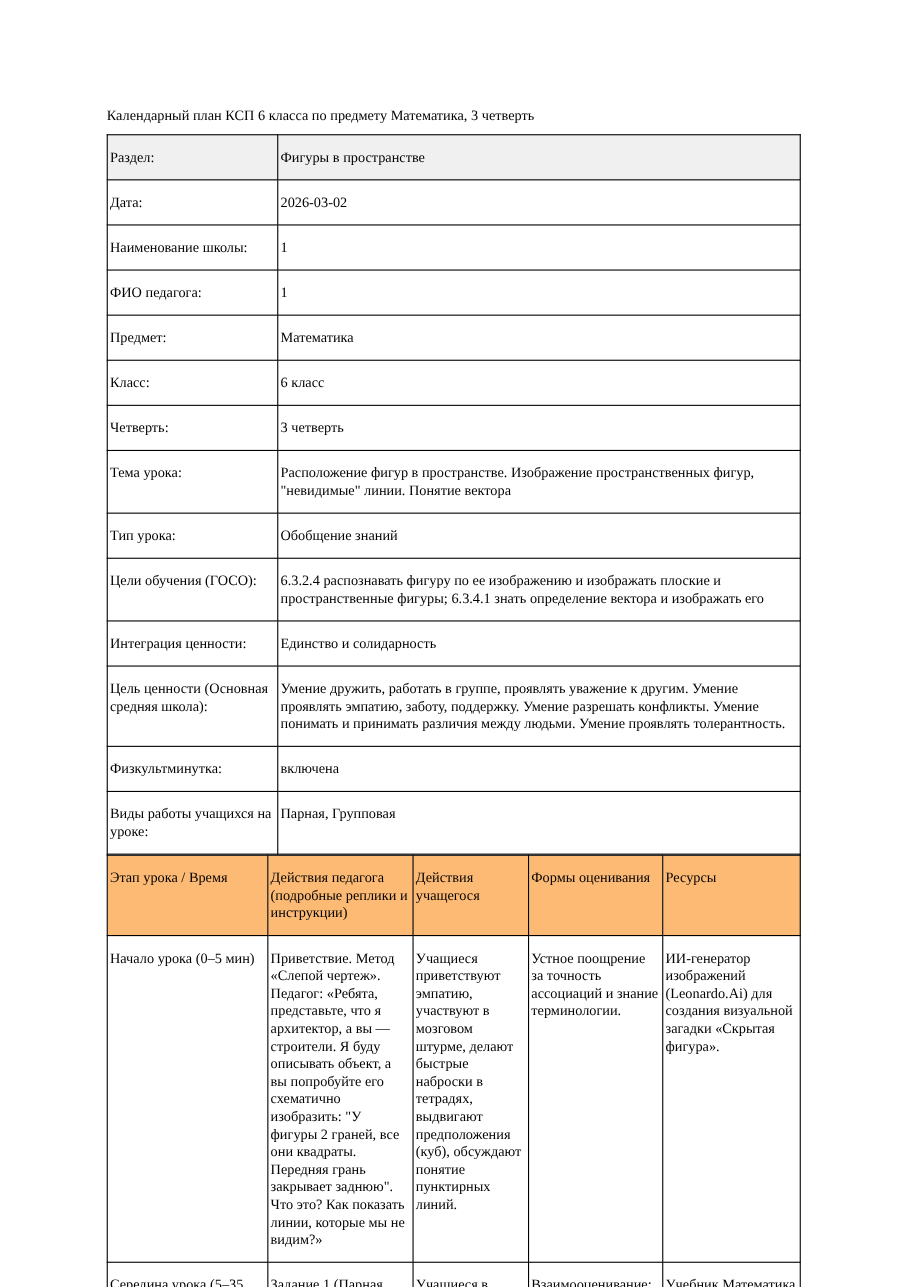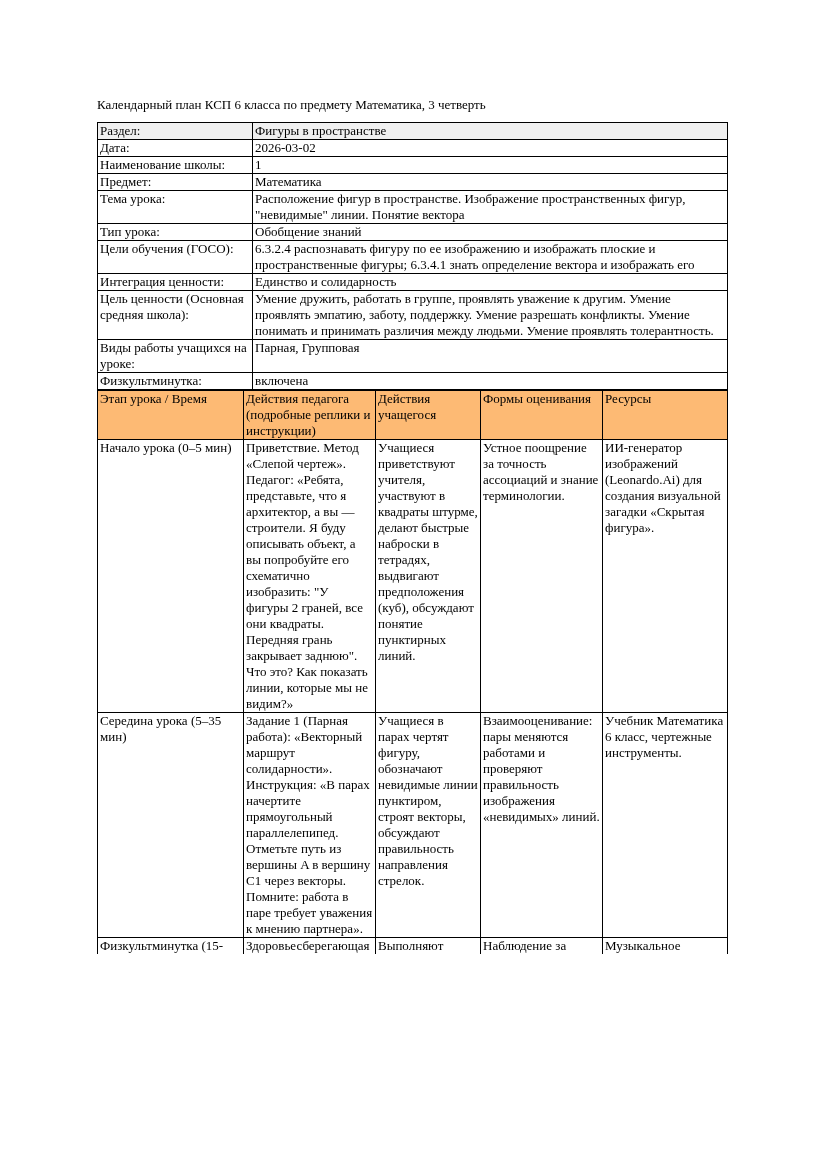--- a/index.html
+++ b/index.html
@@ -23,21 +23,21 @@
   .doc-title {
     margin: 0 0 9px 0;
   }
   table {
     border-collapse: collapse;
     table-layout: fixed;
     width: 630px;
   }
   td, th {
     border: 1px solid #000000;
-    padding: 0 2px;
+    padding: 12px 2px;
     vertical-align: top;
     text-align: left;
     font-weight: normal;
     overflow-wrap: break-word;
   }
   .info-table tr:first-child td {
     background: #f0f0f0;
   }
   .lesson-table thead th {
     background: #fdba74;
@@ -68,22 +68,34 @@
       </tr>
       <tr>
         <td>Дата:</td>
         <td>2026-03-02</td>
       </tr>
       <tr>
         <td>Наименование школы:</td>
         <td>1</td>
       </tr>
       <tr>
+        <td>ФИО педагога:</td>
+        <td>1</td>
+      </tr>
+      <tr>
         <td>Предмет:</td>
         <td>Математика</td>
+      </tr>
+      <tr>
+        <td>Класс:</td>
+        <td>6 класс</td>
+      </tr>
+      <tr>
+        <td>Четверть:</td>
+        <td>3 четверть</td>
       </tr>
       <tr>
         <td>Тема урока:</td>
         <td>Расположение фигур в пространстве. Изображение пространственных фигур, "невидимые" линии. Понятие вектора</td>
       </tr>
       <tr>
         <td>Тип урока:</td>
         <td>Обобщение знаний</td>
       </tr>
       <tr>
@@ -92,26 +104,26 @@
       </tr>
       <tr>
         <td>Интеграция ценности:</td>
         <td>Единство и солидарность</td>
       </tr>
       <tr>
         <td>Цель ценности (Основная средняя школа):</td>
         <td>Умение дружить, работать в группе, проявлять уважение к другим. Умение проявлять эмпатию, заботу, поддержку. Умение разрешать конфликты. Умение понимать и принимать различия между людьми. Умение проявлять толерантность.</td>
       </tr>
       <tr>
+        <td>Физкультминутка:</td>
+        <td>включена</td>
+      </tr>
+      <tr>
         <td>Виды работы учащихся на уроке:</td>
         <td>Парная, Групповая</td>
-      </tr>
-      <tr>
-        <td>Физкультминутка:</td>
-        <td>включена</td>
       </tr>
     </tbody>
   </table>
 
 
   <table class="lesson-table">
     <colgroup>
       <col style="width:146px">
         <col style="width:132px">
         <col style="width:105px">
@@ -124,21 +136,21 @@
         <th>Действия педагога (подробные реплики и инструкции)</th>
         <th>Действия учащегося</th>
         <th>Формы оценивания</th>
         <th>Ресурсы</th>
       </tr>
     </thead>
     <tbody>
       <tr>
         <td>Начало урока (0–5 мин)</td>
         <td>Приветствие. Метод «Слепой чертеж». Педагог: «Ребята, представьте, что я архитектор, а вы — строители. Я буду описывать объект, а вы попробуйте его схематично изобразить: "У фигуры 2 граней, все они квадраты. Передняя грань закрывает заднюю". Что это? Как показать линии, которые мы не видим?»</td>
-        <td>Учащиеся приветствуют учителя, участвуют в квадраты штурме, делают быстрые наброски в тетрадях, выдвигают предположения (куб), обсуждают понятие пунктирных линий.</td>
+        <td>Учащиеся приветствуют эмпатию, участвуют в мозговом штурме, делают быстрые наброски в тетрадях, выдвигают предположения (куб), обсуждают понятие пунктирных линий.</td>
         <td>Устное поощрение за точность ассоциаций и знание терминологии.</td>
         <td>ИИ-генератор изображений (Leonardo.Ai) для создания визуальной загадки «Скрытая фигура».</td>
       </tr>
       <tr>
         <td>Середина урока (5–35 мин)</td>
         <td>Задание 1 (Парная работа): «Векторный маршрут солидарности». Инструкция: «В парах начертите прямоугольный параллелепипед. Отметьте путь из вершины A в вершину C1 через векторы. Помните: работа в паре требует уважения к мнению партнера».</td>
         <td>Учащиеся в парах чертят фигуру, обозначают невидимые линии пунктиром, строят векторы, обсуждают правильность направления стрелок.</td>
         <td>Взаимооценивание: пары меняются работами и проверяют правильность изображения «невидимых» линий.</td>
         <td>Учебник Математика 6 класс, чертежные инструменты.</td>
       </tr>

